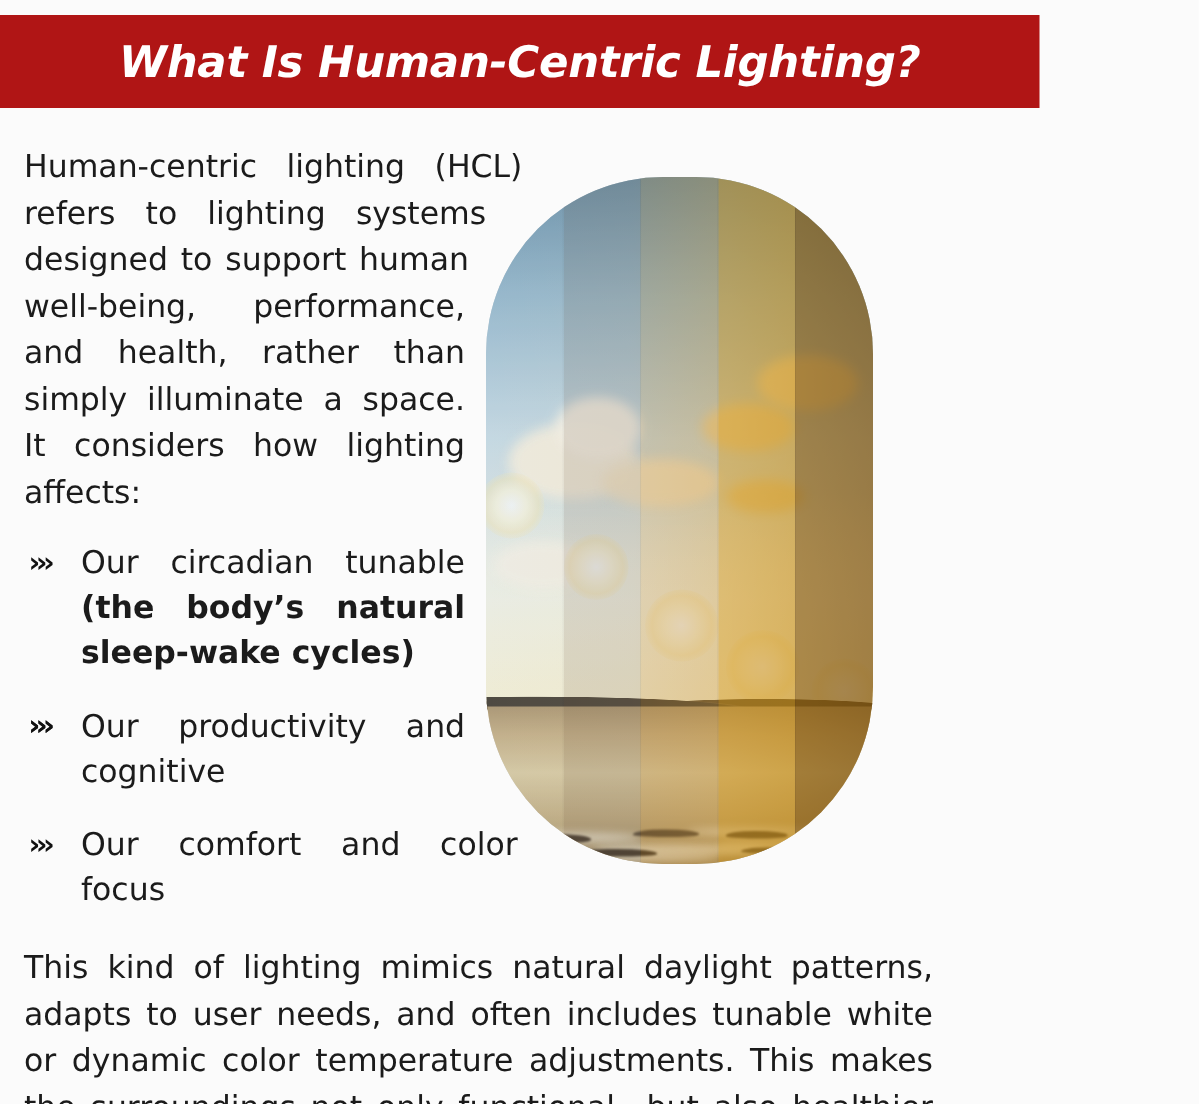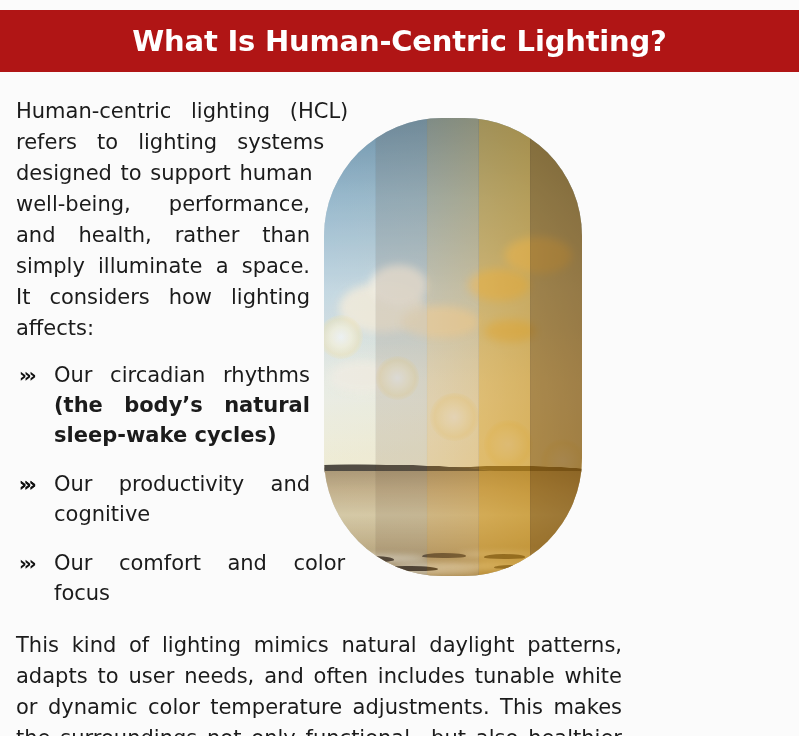--- a/index.html
+++ b/index.html
@@ -21,26 +21,27 @@
     height: 736px;
     background: #fbfbfb;
     box-sizing: border-box;
   }
 
   
   .header-band {
     position: absolute;
     left: 0;
     top: 10px;
-    width: 799px;
+    width: 693px;
     height: 62px;
     background: #b01515;
     display: flex;
     align-items: center;
     justify-content: center;
+    font-style: italic;
   }
   .header-title {
     color: #ffffff;
     font-size: 29px;
     font-weight: 700;
     letter-spacing: -0.2px;
     font-family: "DejaVu Sans", "Liberation Sans", sans-serif;
     white-space: nowrap;
   }
 
@@ -287,21 +288,21 @@
         </div>
         <div class="band-seams"></div>
       </div>
     </div>
 
     <p class="para lead">Human-centric lighting (HCL) refers to lighting systems designed to support human well-being, performance, and health, rather than simply illuminate a space. It considers how lighting affects:</p>
 
     <ul class="bullets">
       <li class="bullet">
         <span class="chev">›››</span>
-        <span>Our circadian rhythms </span><b>(the body’s natural sleep-wake cycles)</b>
+        <span>Our circadian tunable </span><b>(the body’s natural sleep-wake cycles)</b>
       </li>
       <li class="bullet">
         <span class="chev">›››</span>
       </li>
       <li class="bullet">
         <span class="chev">›››</span>
         <span>Our productivity and cognitive</span>
       </li>
       <li class="bullet">
         <span class="chev">›››</span>

